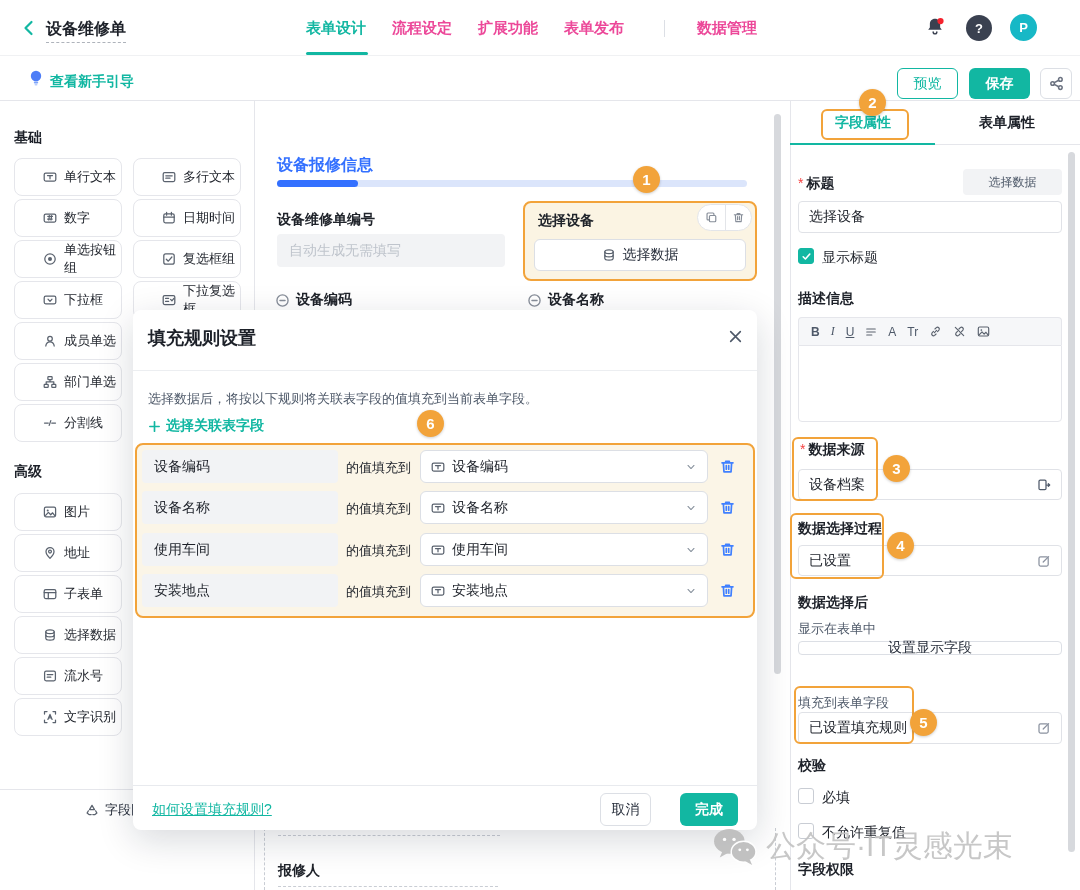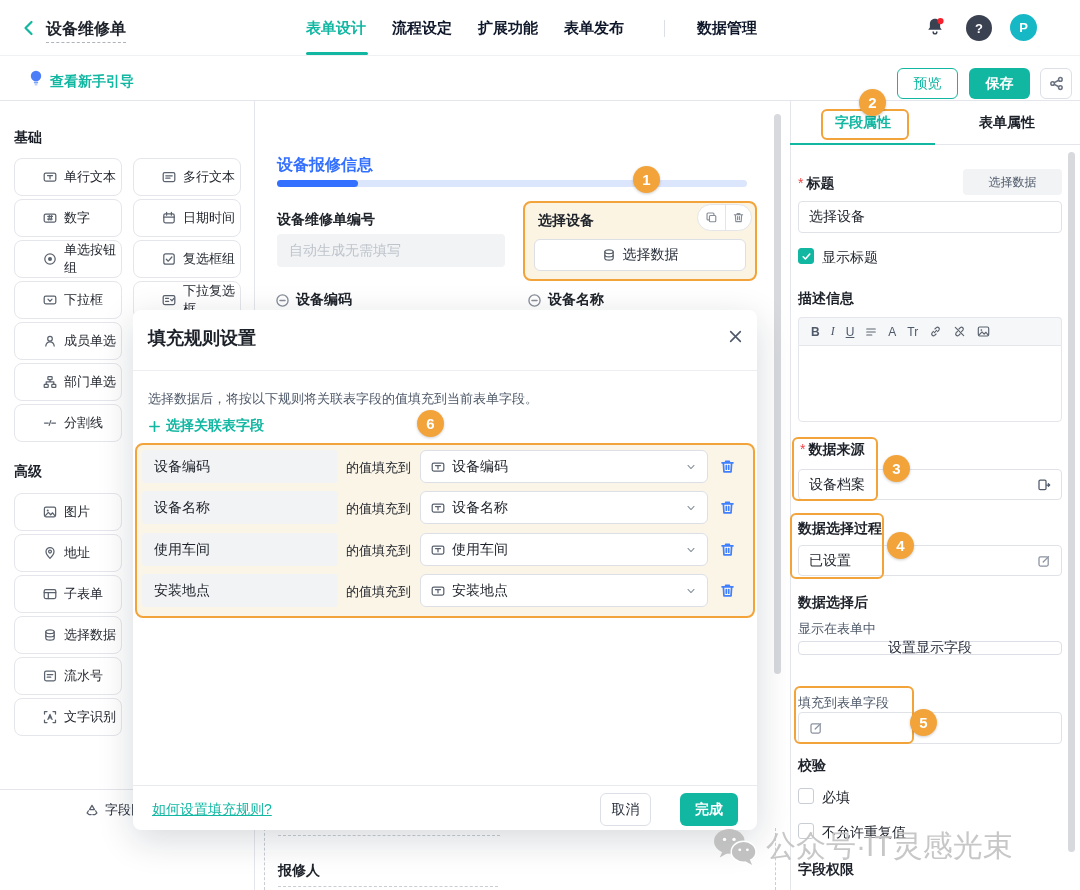--- a/index.html
+++ b/index.html
@@ -8,21 +8,21 @@
     position:relative; overflow:hidden; background:#fff;
     font-family:"Liberation Sans","DejaVu Sans",sans-serif;
     color:#1d2129; font-size:14px;
   }
   .abs { position:absolute; }
   svg.ic { fill:none; stroke:#5a626e; stroke-width:1.25; stroke-linecap:round; stroke-linejoin:round; flex:none; }
 
   
   .header { left:0; top:0; width:1080px; height:56px; background:#fff; border-bottom:1px solid #f0f1f3; }
   .app-title { left:46px; top:19px; font-size:16px; font-weight:bold; border-bottom:1px dashed #aeb3bb; padding-bottom:2px; }
-  .top-tab { top:19px; font-size:15px; font-weight:600; color:#0f172a; cursor:pointer; }
+  .top-tab { top:19px; font-size:15px; font-weight:600; color:#ec4899; cursor:pointer; }
   .top-tab.active { color:#12b7a2; }
   .tab-underline { left:306px; top:52px; width:62px; height:3px; background:#12b7a2; border-radius:2px; }
   .hdr-divider { left:664px; top:20px; width:1px; height:17px; background:#dcdfe5; }
   .circle-btn { width:26px; height:26px; border-radius:50%; background:#3a4150; color:#fff; display:flex; align-items:center; justify-content:center; font-size:13px; font-weight:bold; }
   .avatar { width:27px; height:27px; border-radius:50%; background:#17b8c6; color:#fff; display:flex; align-items:center; justify-content:center; font-size:13px; font-weight:bold; }
 
   
   .toolbar { left:0; top:56px; width:1080px; height:45px; background:#fff; border-bottom:1px solid #e5e6eb; }
   .guide-link { left:50px; top:73px; color:#12b7a2; font-size:14px; font-weight:600; }
   .btn { display:flex; align-items:center; justify-content:center; border-radius:6px; font-size:14px; cursor:pointer; }
@@ -389,20 +389,21 @@
       <path d="M6.2 8 11.6 2.6"></path>
     </svg>
 </div>
 
 <div class="abs rp-label" style="left:798px;top:594px">数据选择后</div>
 <div class="abs rp-sub" style="left:798px;top:620px">显示在表单中</div>
 <div class="abs btn btn-plain" style="left:798px;top:641px;width:264px;height:14px;border-radius:4px">设置显示字段</div>
 
 <div class="abs rp-sub" style="left:798px;top:694px">填充到表单字段</div>
 <div class="abs rp-field" style="left:798px;top:712px;width:264px;height:32px">
+  <span class="grow">已设置填充规则</span>
   <svg class="ic" style="width:14px;height:14px;stroke:#8a919f" viewBox="0 0 14 14">
       <rect x="2" y="2.8" width="9.2" height="9.2" rx="1.5"></rect>
       <path d="M6.2 8 11.6 2.6"></path>
     </svg>
 </div>
 
 <div class="abs rp-label" style="left:798px;top:757px">校验</div>
 <div class="abs checkbox" style="left:798px;top:788px"></div>
 <div class="abs" style="left:822px;top:789px;font-size:14px">必填</div>
 <div class="abs checkbox" style="left:798px;top:823px"></div>

